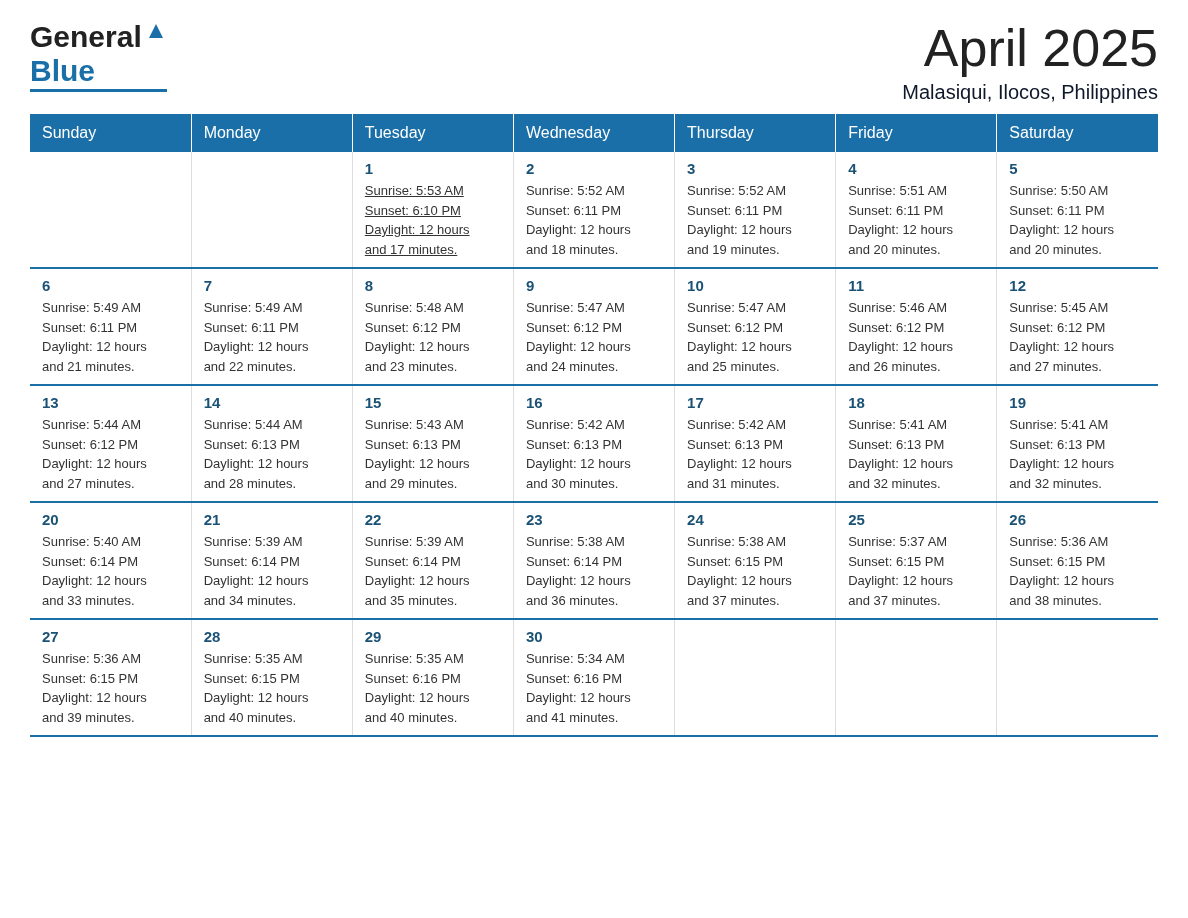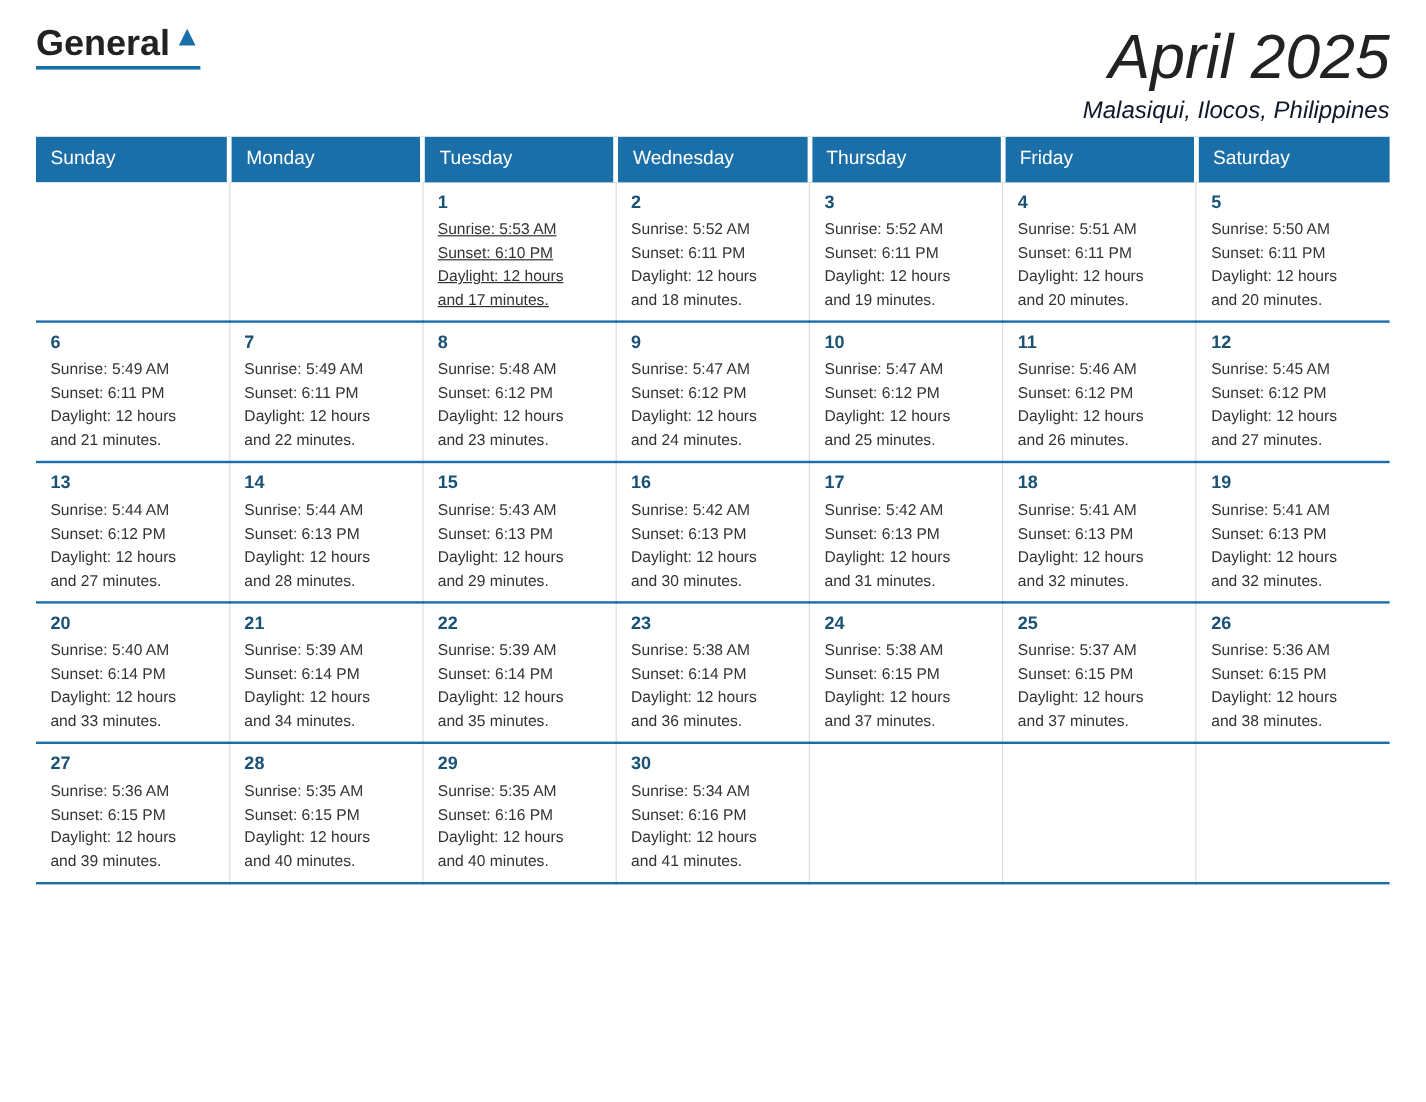--- a/index.html
+++ b/index.html
@@ -12,21 +12,20 @@
       padding: 20px 30px;
     }
     .header {
       display: flex;
       justify-content: space-between;
       align-items: flex-start;
       margin-bottom: 10px;
     }
     .title-block {
       text-align: right;
-      font-style: italic;
     }
     .title-month {
       font-size: 52px;
       font-weight: normal;
       color: #222;
       line-height: 1.1;
     }
     .title-location {
       font-size: 20px;
       color: #0f172a;
@@ -39,21 +38,21 @@
     }
     thead tr {
       background-color: #1a6fa8;
       color: #fff;
     }
     thead th {
       padding: 10px 12px;
       text-align: left;
       font-size: 16px;
       font-weight: normal;
-      border-right: 4px solid #ffffff;
+      border-right: 1px solid #ffffff;
     }
     thead th:last-child { border-right: none; }
     tbody tr {
       border-bottom: 2px solid #1a6fa8;
     }
     tbody td {
       vertical-align: top;
       padding: 8px 12px;
       border-right: 1px solid #ddd;
       font-size: 13px;
@@ -113,20 +112,23 @@
 <body>
 
 <div class="header">
   <div class="logo-top">
     <div class="logo-text-block">
       <div class="logo-row1">
         <span class="logo-general-text">General</span>
         <svg class="logo-triangle-svg" width="22" height="22" viewBox="0 0 22 22">
           <polygon points="4,18 18,18 11,4" fill="#1a6fa8"></polygon>
         </svg>
+      </div>
+      <div style="display:flex;align-items:center;">
+        <span class="logo-blue-text">Blue</span>
       </div>
       <div class="logo-underline"></div>
     </div>
   </div>
   <div class="title-block">
     <div class="title-month">April 2025</div>
     <div class="title-location">Malasiqui, Ilocos, Philippines</div>
   </div>
 </div>
 

